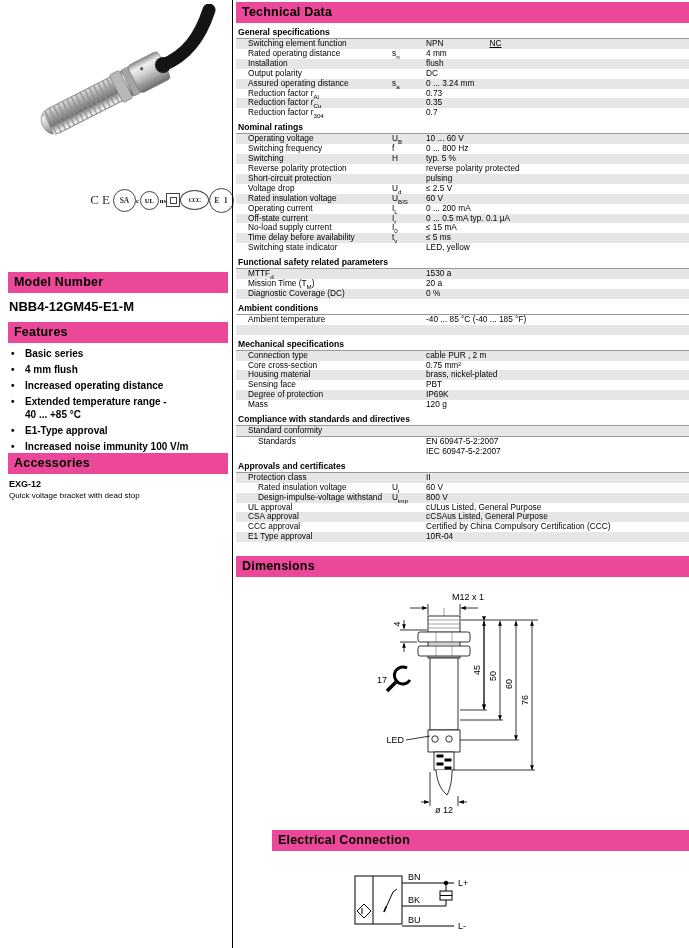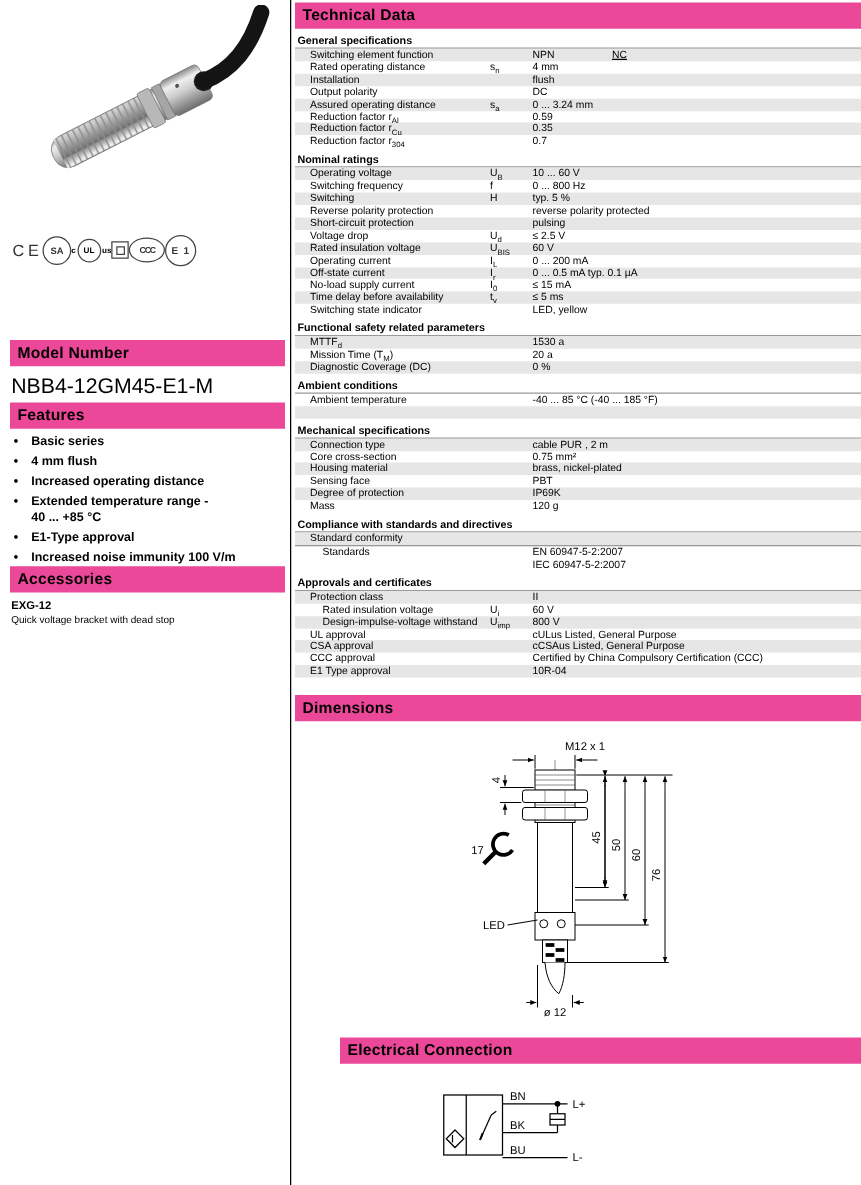--- a/index.html
+++ b/index.html
@@ -10,33 +10,33 @@
   }
   
   .bar{
     background:#ec4899;font-weight:bold;font-size:12.5px;
     padding:3px 0 4px 6px;box-sizing:border-box;letter-spacing:.2px;
   }
   
   #left-col{position:absolute;left:0;top:0;width:232px;height:948px;}
   #divider{position:absolute;left:232px;top:0;width:1px;height:948px;background:#000;}
   #photo{position:absolute;left:10px;top:4px;width:212px;height:172px;}
-  #certs{position:absolute;left:10px;top:186px;width:212px;height:28px;
-    display:flex;align-items:center;justify-content:flex-start;}
+  #certs{position:absolute;left:22px;top:186px;width:212px;height:28px;
+    display:flex;align-items:center;justify-content:flex-end;font-family:Liberation Serif, serif;}
   .cmark{display:flex;align-items:center;justify-content:center;color:#333;}
   .circle{border:1.5px solid #444;border-radius:50%;width:21px;height:21px;
     font-size:7.5px;font-weight:bold;display:flex;align-items:center;justify-content:center;}
   .ce-text{font-size:13px;letter-spacing:3px;color:#333;font-weight:400;}
   .culus-wrap{display:flex;align-items:center;font-size:6.5px;font-weight:bold;gap:1px;}
   .sq-outer{width:12px;height:12px;border:1.5px solid #444;display:flex;align-items:center;justify-content:center;}
   .sq-inner{width:5px;height:5px;border:1.2px solid #444;}
   .ellipse{border:1.5px solid #444;border-radius:50%;width:27px;height:18px;
     font-size:7px;font-weight:bold;letter-spacing:-1px;display:flex;align-items:center;justify-content:center;}
   #model-bar{position:absolute;left:8px;top:272px;width:220px;}
-  #model-value{position:absolute;left:9px;top:299px;font-size:17px;font-weight:normal;}
+  #model-value{position:absolute;left:9px;top:299px;font-size:13px;font-weight:bold;}
   #features-bar{position:absolute;left:8px;top:322px;width:220px;}
   #features-list{position:absolute;left:9px;top:348px;width:210px;margin:0;padding:0;list-style:none;}
   #features-list li{
     font-weight:bold;font-size:10px;line-height:12.5px;margin:0 0 3.5px 0;
     padding-left:16px;position:relative;white-space:pre-line;}
   #features-list li::before{content:"\2022";position:absolute;left:2px;}
   #acc-bar{position:absolute;left:8px;top:453px;width:220px;}
   #acc-name{position:absolute;left:9px;top:479px;font-size:9px;font-weight:bold;}
   #acc-desc{position:absolute;left:9px;top:491px;font-size:8px;}
   
@@ -155,21 +155,21 @@
           <div class="tval">DC</div>
         </div>
         <div class="trow shade">
           <div class="tlabel">Assured operating distance</div>
           <div class="tsym">s<sub>a</sub></div>
           <div class="tval">0 ... 3.24 mm</div>
         </div>
         <div class="trow">
           <div class="tlabel">Reduction factor r<sub>Al</sub></div>
           <div class="tsym"></div>
-          <div class="tval">0.59</div>
+          <div class="tval">0.73</div>
         </div>
         <div class="trow shade">
           <div class="tlabel">Reduction factor r<sub>Cu</sub></div>
           <div class="tsym"></div>
           <div class="tval">0.35</div>
         </div>
         <div class="trow">
           <div class="tlabel">Reduction factor r<sub>304</sub></div>
           <div class="tsym"></div>
           <div class="tval">0.7</div>

